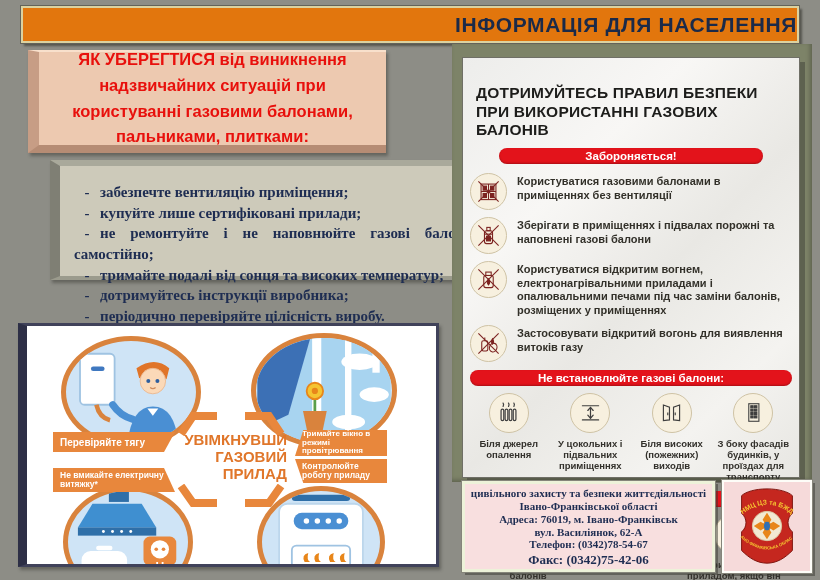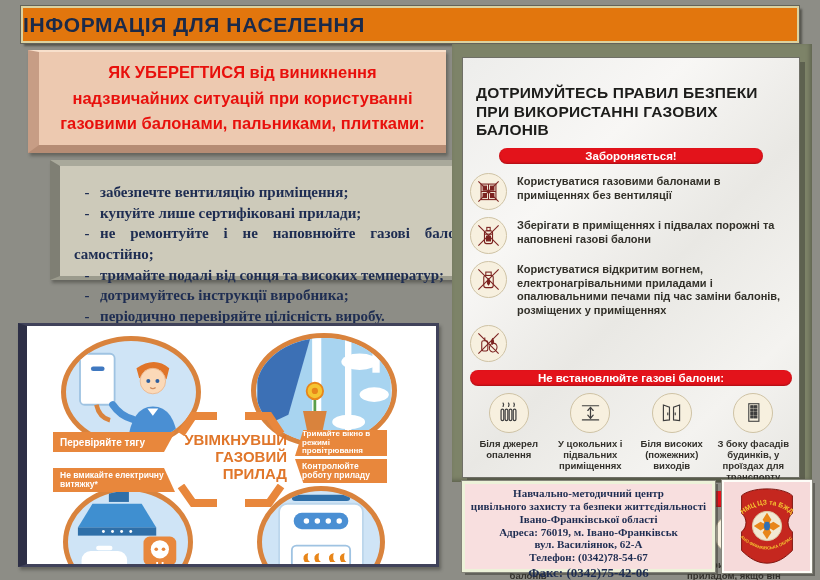--- a/index.html
+++ b/index.html
@@ -4,25 +4,25 @@
 <style>
   * { box-sizing: border-box; margin: 0; padding: 0; }
   html,body { width:820px; height:580px; }
   body { font-family: "Liberation Sans", sans-serif; }
   .page { position:relative; width:820px; height:580px; background:var(--page-bg,#8d8d86); overflow:hidden; }
 
   
   .topbar { position:absolute; left:21px; top:6px; width:778px; height:37px;
     background:var(--header-orange,#e2760d); border:2px solid #dbd2a0;
     box-shadow:0 0 0 1px #63635a, 3px 3px 2px rgba(40,40,35,.55);
-    display:flex; align-items:center; justify-content:flex-start; }
+    display:flex; align-items:center; justify-content:flex-end; }
   .topbar h1 { font-size:21px; font-weight:bold; color:var(--header-text,#1b2a49); letter-spacing:.6px; }
 
   
-  .title-box { position:absolute; left:28px; top:50px; width:418px; height:103px;
+  .title-box { position:absolute; left:28px; top:50px; width:358px; height:103px;
     background:var(--title-box-bg,#edc9b0);
     border-left:11px solid #c79d85; border-bottom:8px solid #b68c74; border-top:2px solid #f8e0cc;
     box-shadow:2px 3px 3px rgba(40,40,35,.4);
     display:flex; align-items:center; justify-content:center; padding:6px 14px; }
   .title-box p { color:var(--title-red,#e8100c); font-weight:bold; font-size:16.5px; line-height:1.55; text-align:center; }
 
   
   .rules-box { position:absolute; left:18px; top:160px; width:437px; height:120px;
     background:var(--rules-bg,#cdcaba);
     border:4px solid #9b9b8d; border-left:10px solid #7f7f74; border-top:6px solid #a9a99b;
@@ -276,20 +276,21 @@
               <g stroke="#7c2320" stroke-width="1.6" fill="none">
             <rect x="10" y="16" width="9" height="15" rx="2.5"></rect>
                 <line x1="14.5" y1="16" x2="14.5" y2="11"></line>
             <ellipse cx="27" cy="26" rx="5.5" ry="6.5" transform="rotate(18 27 26)"></ellipse>
             <path d="M26 13 q-3 4.5 0 8 q3 -3.5 0 -8 Z" fill="#7c2320"></path>
             <line x1="5" y1="5" x2="35" y2="35"></line>
                 <line x1="35" y1="5" x2="5" y2="35"></line>
               </g>
             </svg>
         </span>
+        <span class="p-text">Застосовувати відкритий вогонь для виявлення витоків газу</span>
       </div>
     </div>
 
     <div class="pill pill-2">Не встановлюйте газові балони:</div>
 
     <div class="p-grid4">
       <div class="p-col">
         <span class="p-icon">
           <svg viewBox="0 0 40 40">
               <g stroke="#3f3f3f" stroke-width="1.8" fill="none" stroke-linecap="round">
@@ -391,21 +392,20 @@
                 <rect x="28.5" y="28.5" width="4" height="4" stroke-width="1.7" transform="rotate(45 30.5 30.5)"></rect>
               </g>
             </svg>
         </span>
         <div class="p-label">Користування приладом, якщо він несправний</div>
       </div>
     </div>
   </section>
 
   <section class="contact">
-    <div>Навчально-методичний центр</div>
     <div>цивільного захисту та безпеки життєдіяльності</div>
     <div>Івано-Франківської області</div>
     <div>Адреса: 76019, м. Івано-Франківськ</div>
     <div>вул. Василіянок, 62-А</div>
     <div>Телефон: (0342)78-54-67</div>
     <div class="big">Факс: (0342)75-42-06</div>
   </section>
 
   <section class="emblem-box">
     <svg width="80" height="86" viewBox="0 0 80 88">

